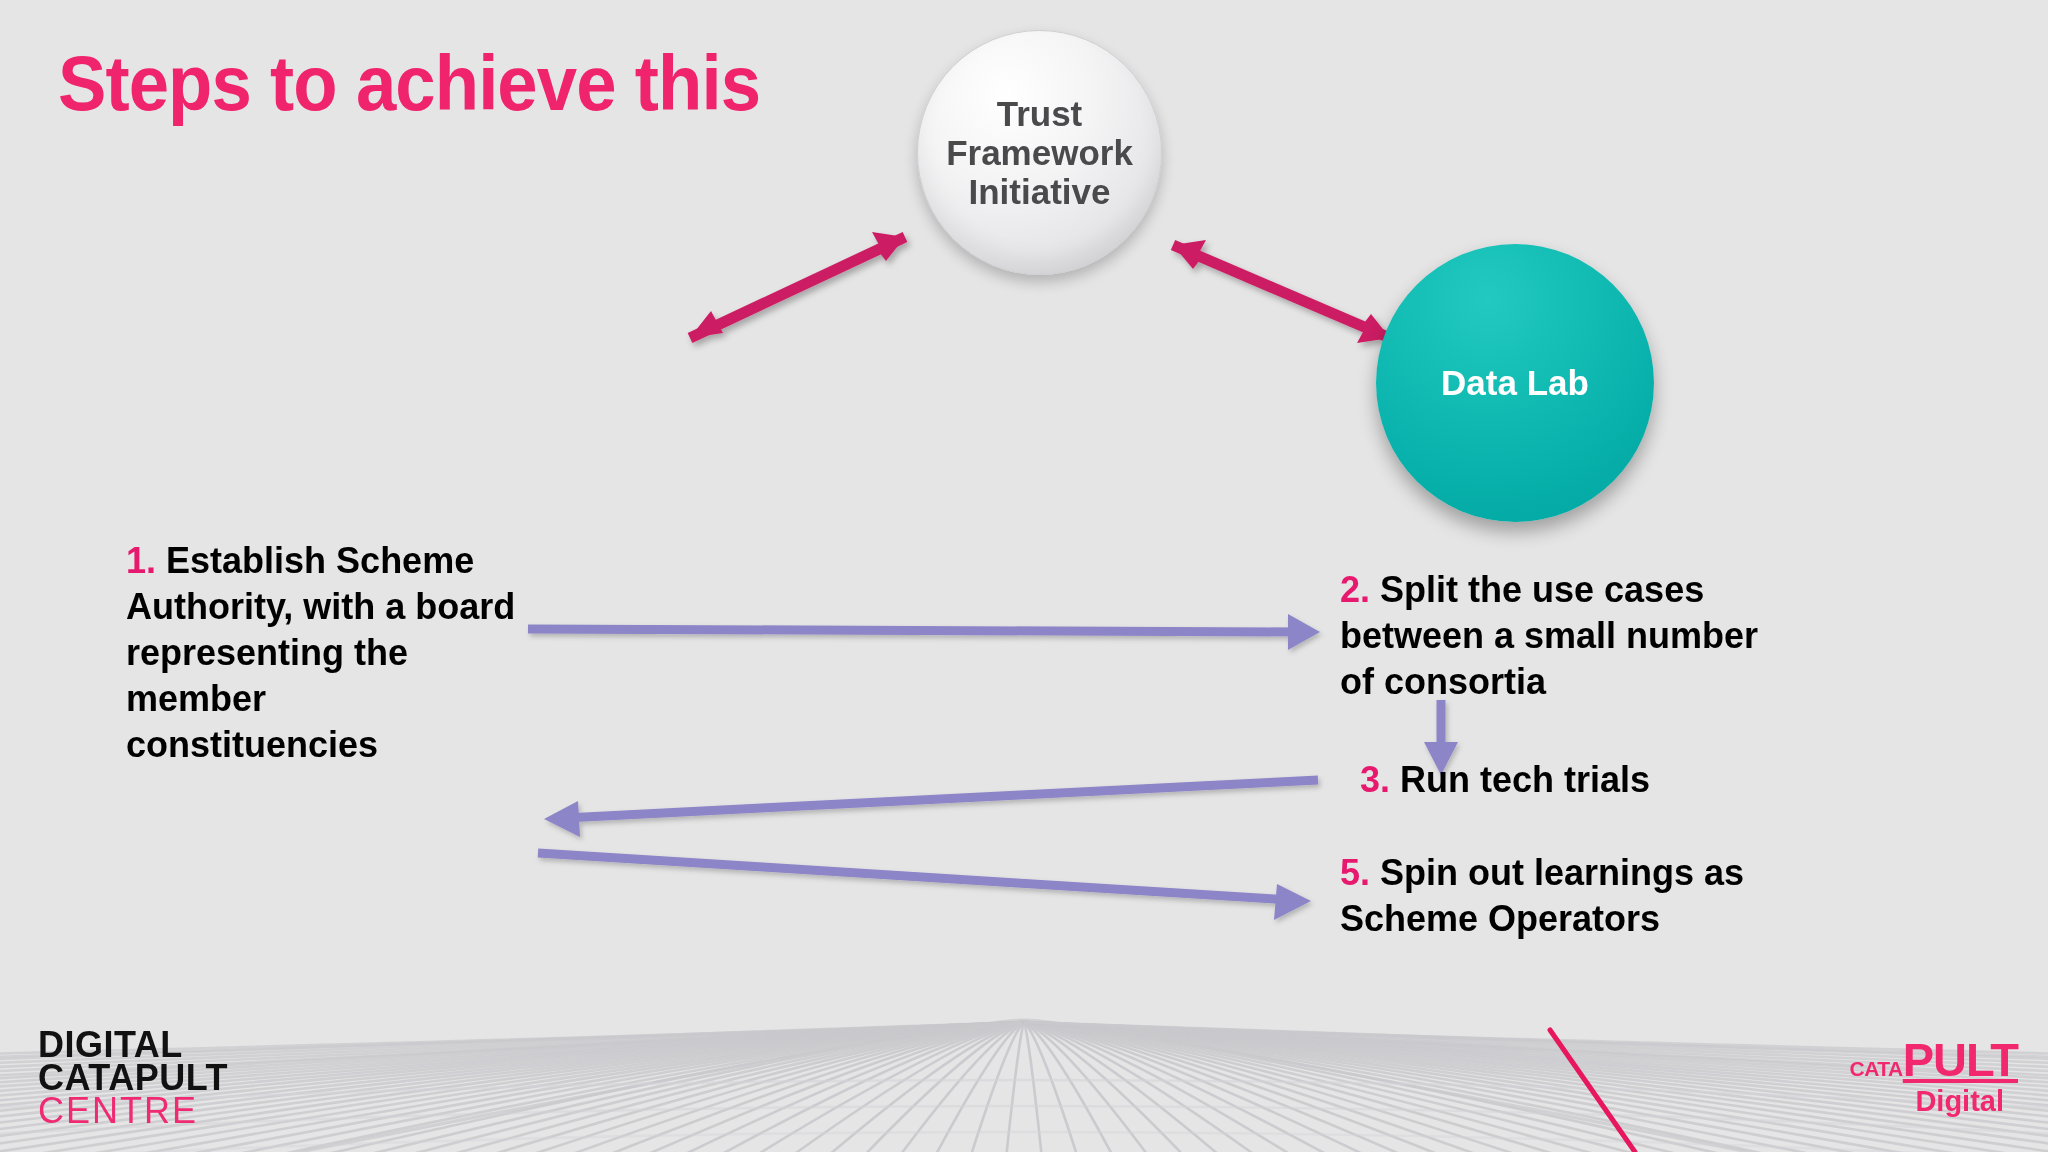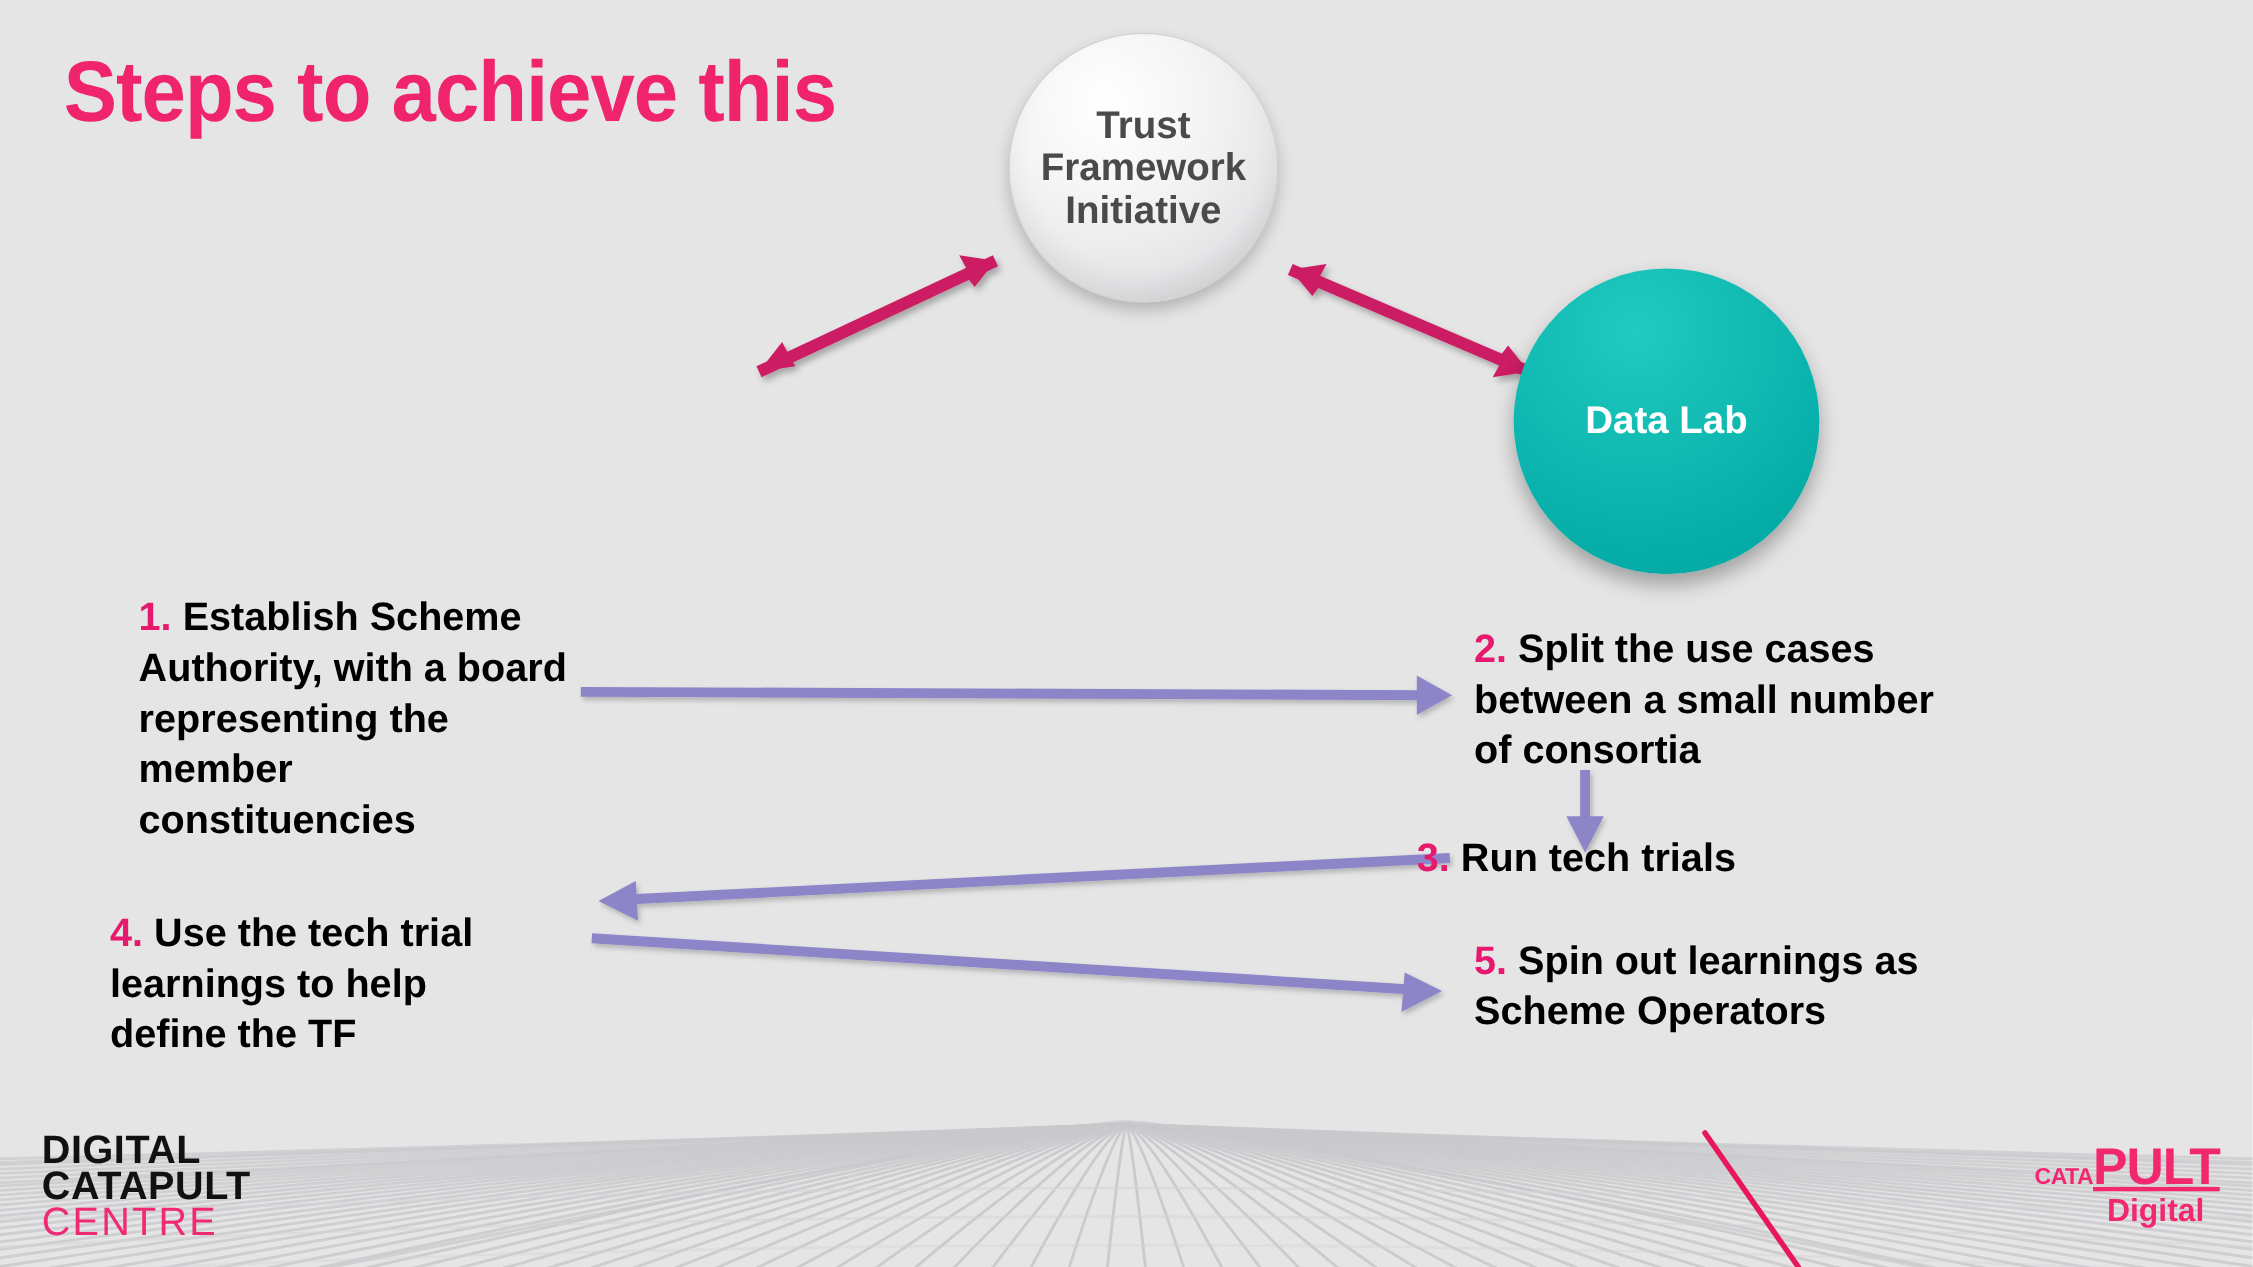--- a/index.html
+++ b/index.html
@@ -91,21 +91,21 @@
     font-size: 36px;
     font-weight: bold;
     line-height: 1.28;
     color: #000000;
     z-index: 5;
   }
   .step-num { color: #e6196e; }
 
   #step-1 { left: 100px; top: 538px; width: 400px; margin-left: 26px; }
   #step-2 { left: 1340px; top: 567px; width: 440px; }
-  #step-3 { left: 1288px; top: 757px; width: 440px; }
+  #step-3 { left: 1360px; top: 757px; width: 440px; }
   #step-4 { left: 100px; top: 825px; width: 400px; }
   #step-5 { left: 1340px; top: 850px; width: 470px; }
 
   
   #bottom-pattern {
     position: absolute;
     left: 0;
     bottom: 0;
     width: 2048px;
     height: 140px;
@@ -351,24 +351,20 @@
   <div class="step-text" id="step-2">
     <span class="step-num">2.</span>
     <span>Split the use cases between a small number of consortia</span>
   </div>
 
   <div class="step-text" id="step-3">
     <span class="step-num">3.</span>
     <span>Run tech trials</span>
   </div>
 
-  <div class="step-text" id="step-4">
-    <span class="step-num">4.</span>
-    <span>Use the tech trial learnings to help define the TF</span>
-  </div>
 
   <div class="step-text" id="step-5">
     <span class="step-num">5.</span>
     <span>Spin out learnings as Scheme Operators</span>
   </div>
 
   <div id="logo-left">
     <span class="ll-1">DIGITAL</span>
     <span class="ll-2">CATAPULT</span>
     <span class="ll-3">CENTRE</span>

